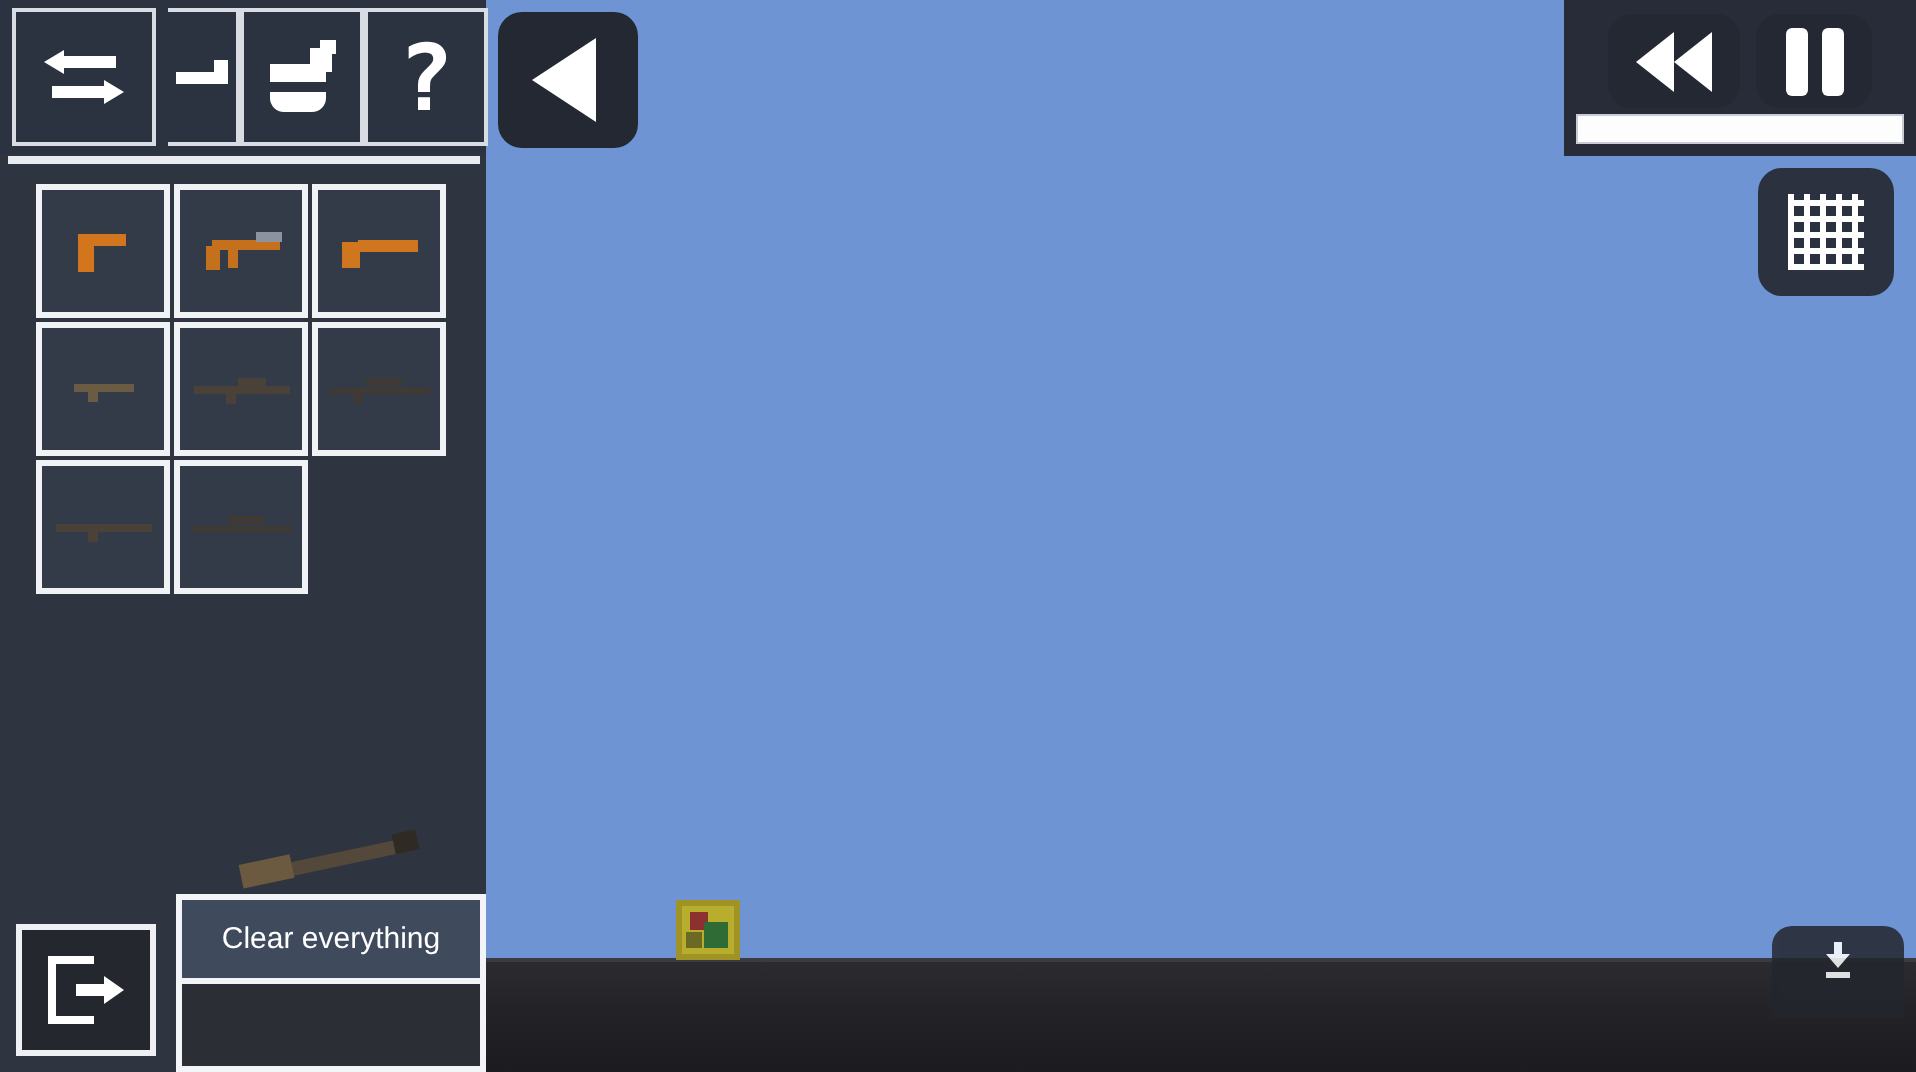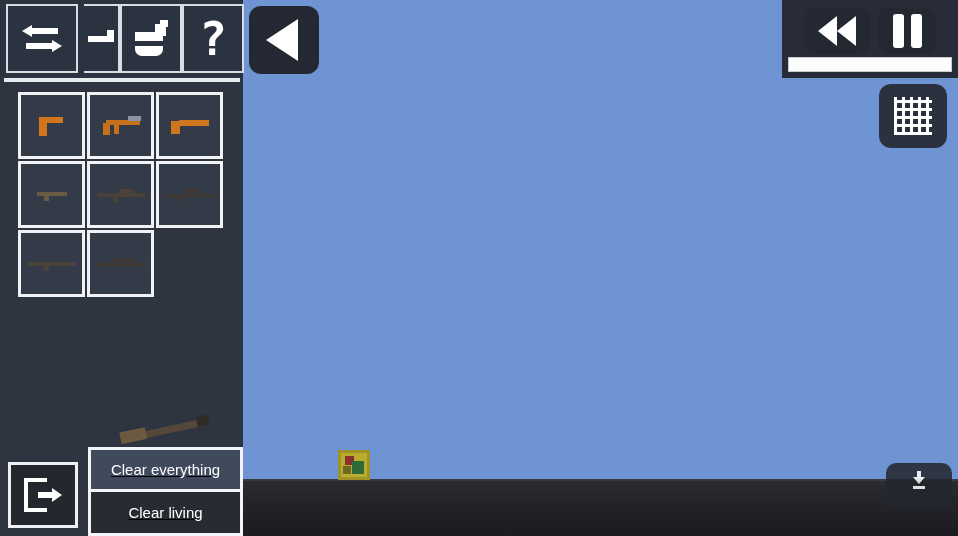--- a/index.html
+++ b/index.html
@@ -209,21 +209,20 @@
     border-top: 7px solid transparent; border-bottom: 7px solid transparent;
     border-left: 10px solid #fff;
   }
 
   
   #clear-panel {
     position: absolute; left: 88px; top: 447px;
     width: 155px; height: 89px;
     border: 3px solid #f2f4f7;
     background: #2b2e35;
-    text-decoration: underline;
   }
   .clear-btn {
     width: 100%; height: 50%;
     display: flex; align-items: center; justify-content: center;
     color: #fff; font-size: 15px; cursor: pointer;
     border: none; background: transparent;
     font-family: "Liberation Sans", sans-serif;
   }
   #clear-everything { background: #3f4a5c; border-bottom: 3px solid #f2f4f7; }
   #clear-living     { background: #272a30; }
@@ -432,21 +431,20 @@
     <div id="exit-btn">
       <span class="exit-ico">
         <span class="door"></span>
           <span class="shaft"></span>
           <span class="head"></span>
       </span>
     </div>
 
     <div id="clear-panel">
       <div class="clear-btn" id="clear-everything">Clear everything</div>
-      <div class="clear-btn" id="clear-living">Clear living</div>
     </div>
   </div>
 
   <div id="back-btn" class="round-btn">
     <span class="tri-left"></span>
   </div>
 
   <div id="speed-panel">
     <div id="rewind-btn" class="round-btn">
       <span class="rewind-ico">

